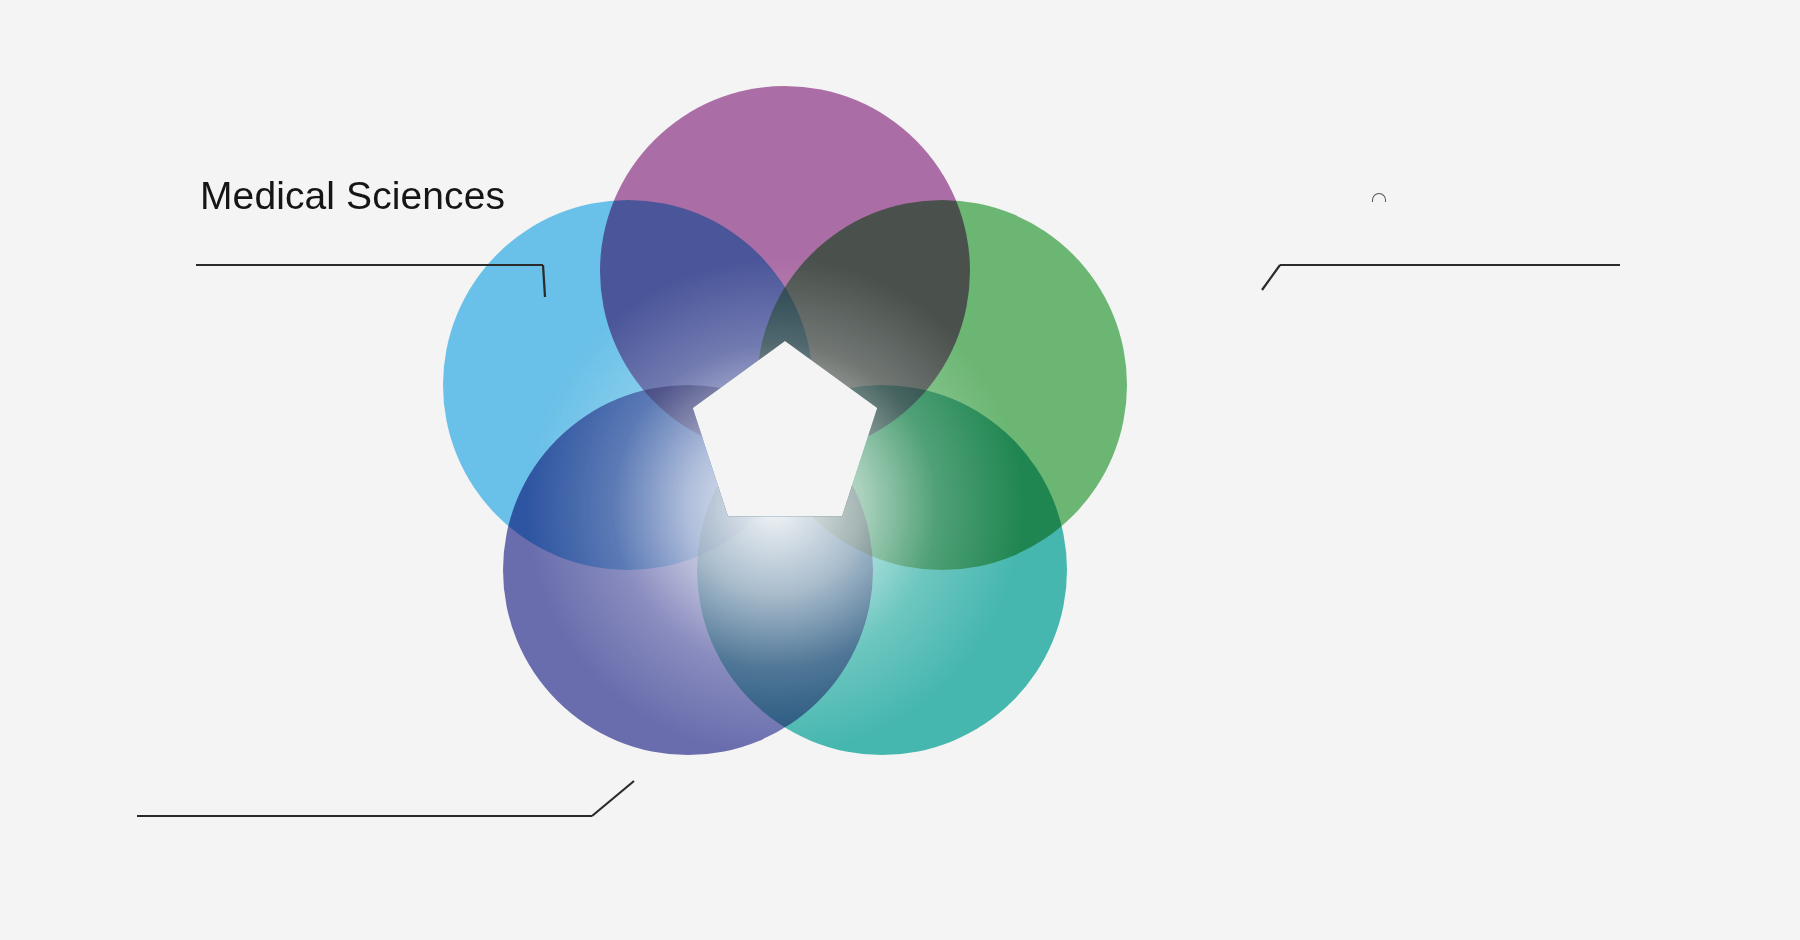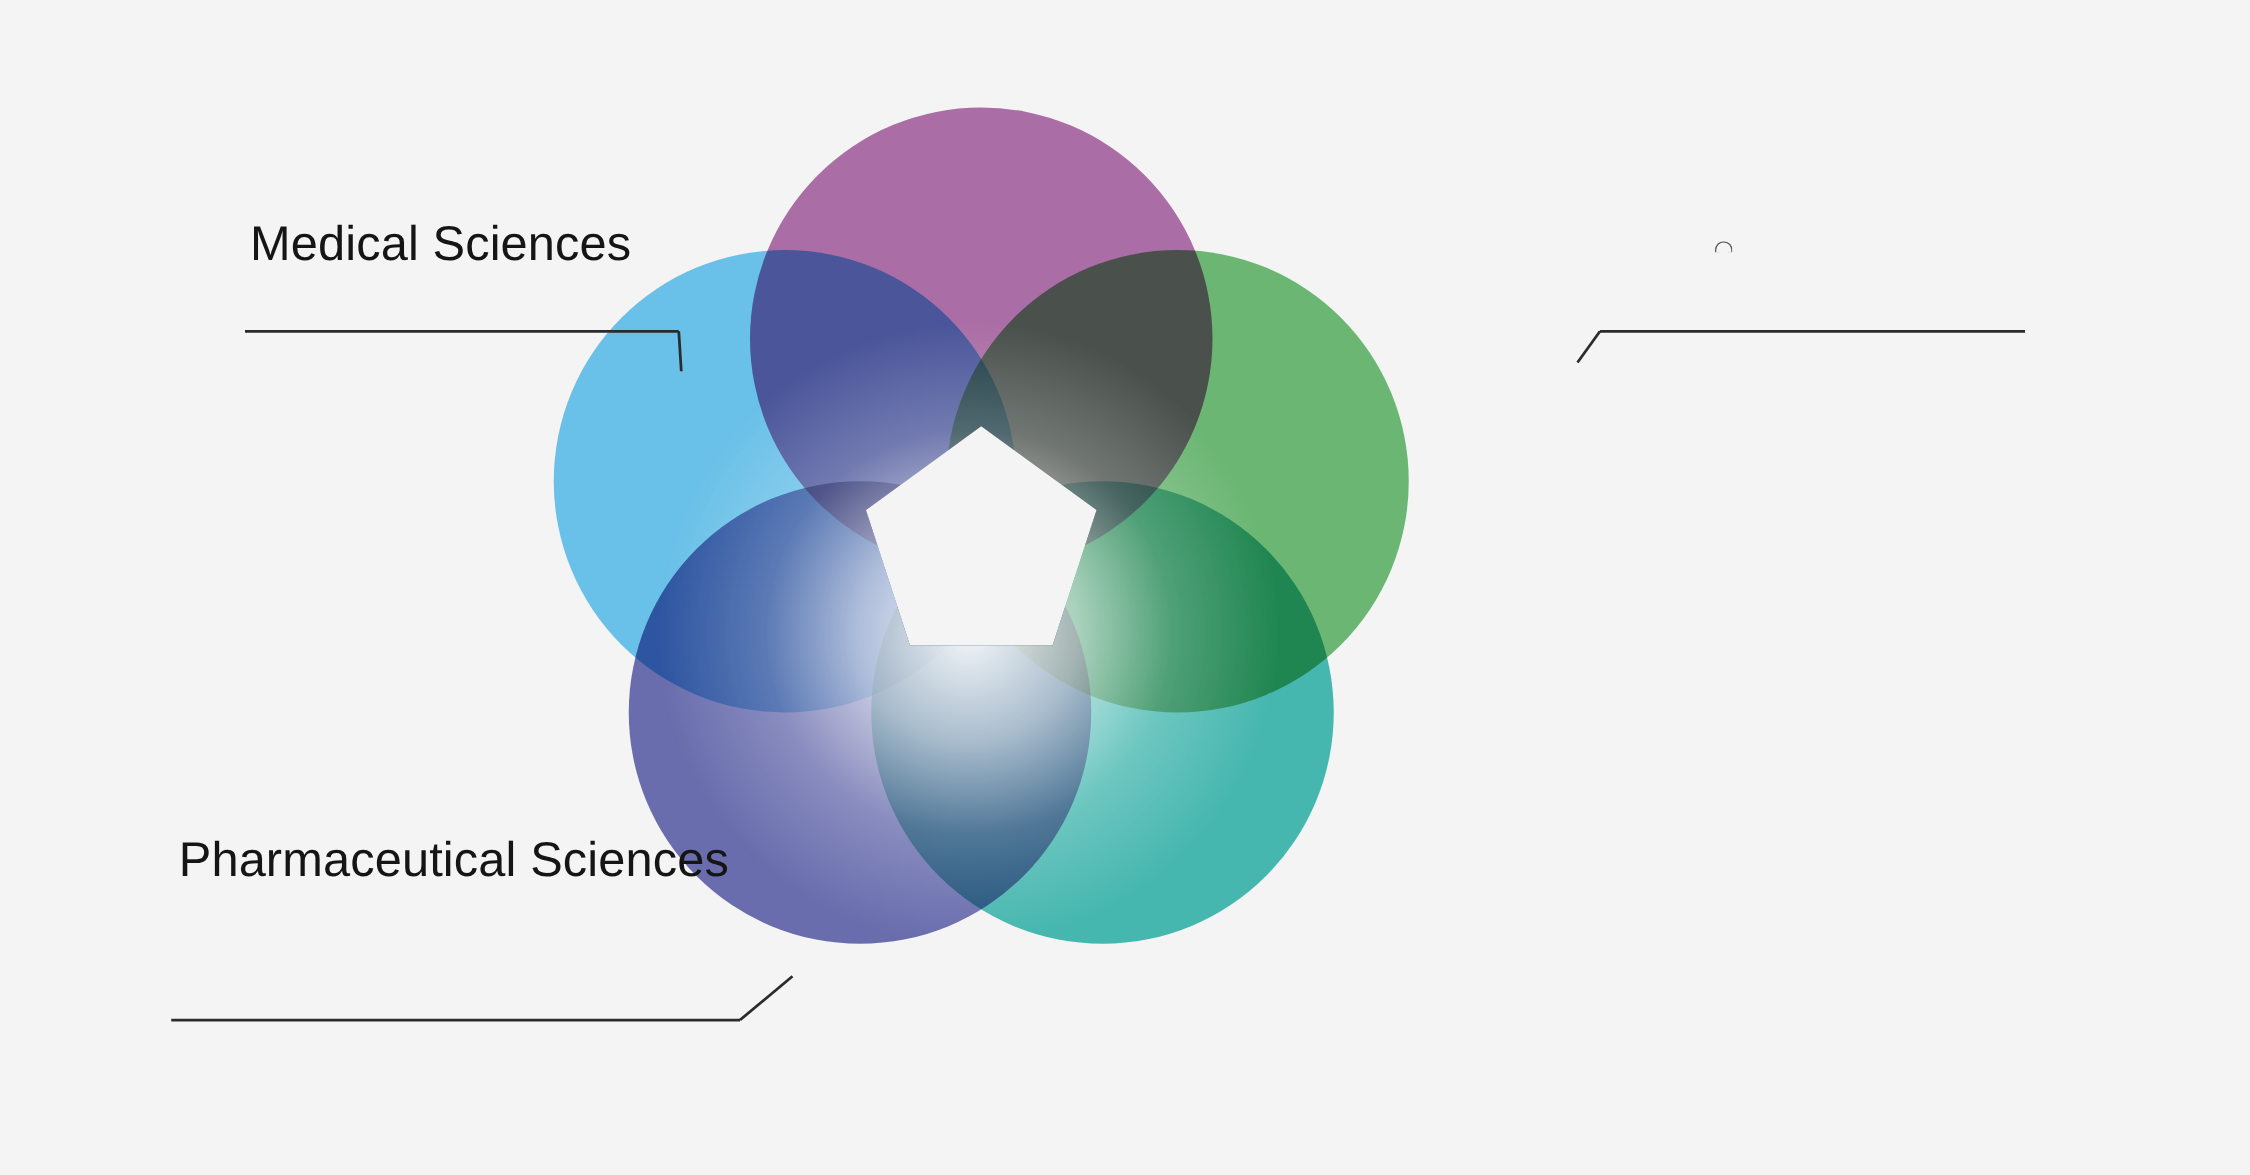--- a/index.html
+++ b/index.html
@@ -109,17 +109,14 @@
       </g>
   </svg>
 
   <div class="callout" id="callout-medical">
     <div class="callout-label">Medical Sciences</div>
   </div>
 
 
   <div class="glyph-artifact"></div>
 
-  <div class="callout" id="callout-pharma">
-    <div class="callout-label">Pharmaceutical Sciences</div>
-  </div>
 
 </div>
 
 </body></html>

